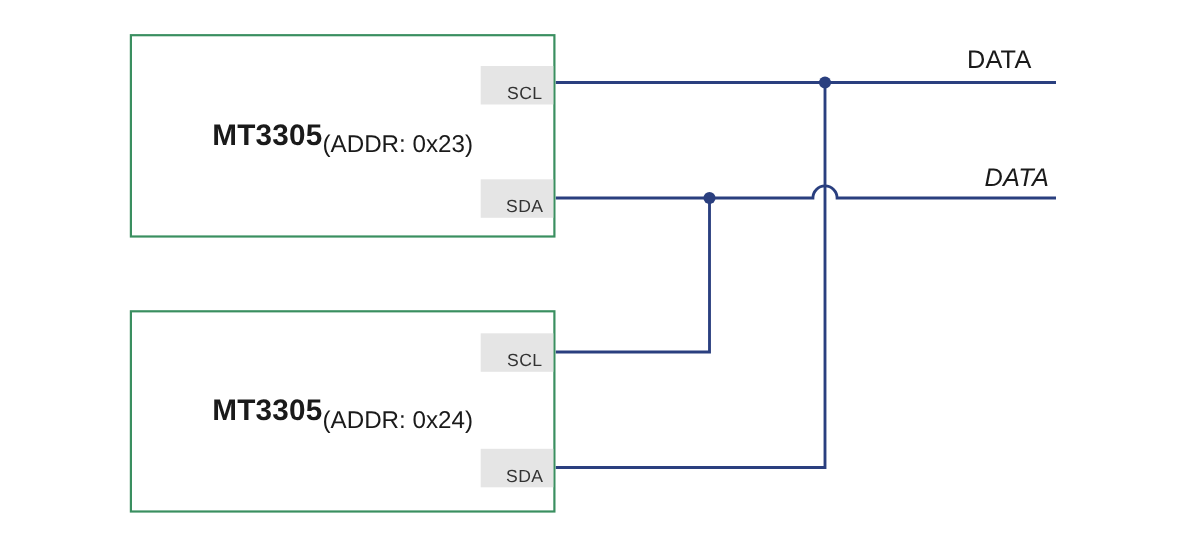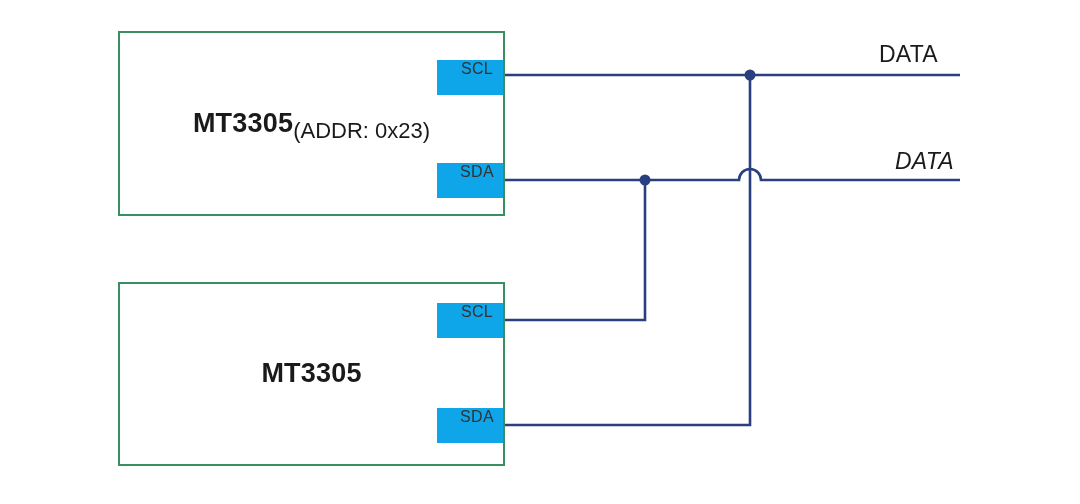--- a/index.html
+++ b/index.html
@@ -45,23 +45,23 @@
   .device-addr {
     font-size: 22px;
     font-weight: normal;
     color: #1a1a1a;
     line-height: 1.2;
     margin-top: 16px;
   }
   .pin-box {
     position: absolute;
     box-sizing: border-box;
-    background: #0ea5e9;
+    background: #e5e5e5;
     display: flex;
-    align-items: flex-start;
+    align-items: flex-end;
     justify-content: center;
     font-size: 16px;
     color: #333333;
     letter-spacing: 0.3px;
     padding-left: 14px;
   }
   .bus-label {
     position: absolute;
     font-size: 23px;
     color: #1a1a1a;
@@ -94,20 +94,21 @@
   </div>
   <div class="pin-box" style="left:437px; top:60px; width:66px; height:35px;">
     <span>SCL</span>
   </div>
   <div class="pin-box" style="left:437px; top:163px; width:66px; height:35px;">
     <span>SDA</span>
   </div>
 
   <div class="device-block" style="left:118px; top:282px; width:387px; height:184px;">
     <div class="device-name">MT3305</div>
+    <div class="device-addr">(ADDR: 0x24)</div>
   </div>
   <div class="pin-box" style="left:437px; top:303px; width:66px; height:35px;">
     <span>SCL</span>
   </div>
   <div class="pin-box" style="left:437px; top:408px; width:66px; height:35px;">
     <span>SDA</span>
   </div>
 
   <div class="bus-label" style="left:879px; top:41px;">DATA</div>
   <div class="bus-label" style="left:895px; top:148px;font-style:italic;">DATA</div>

